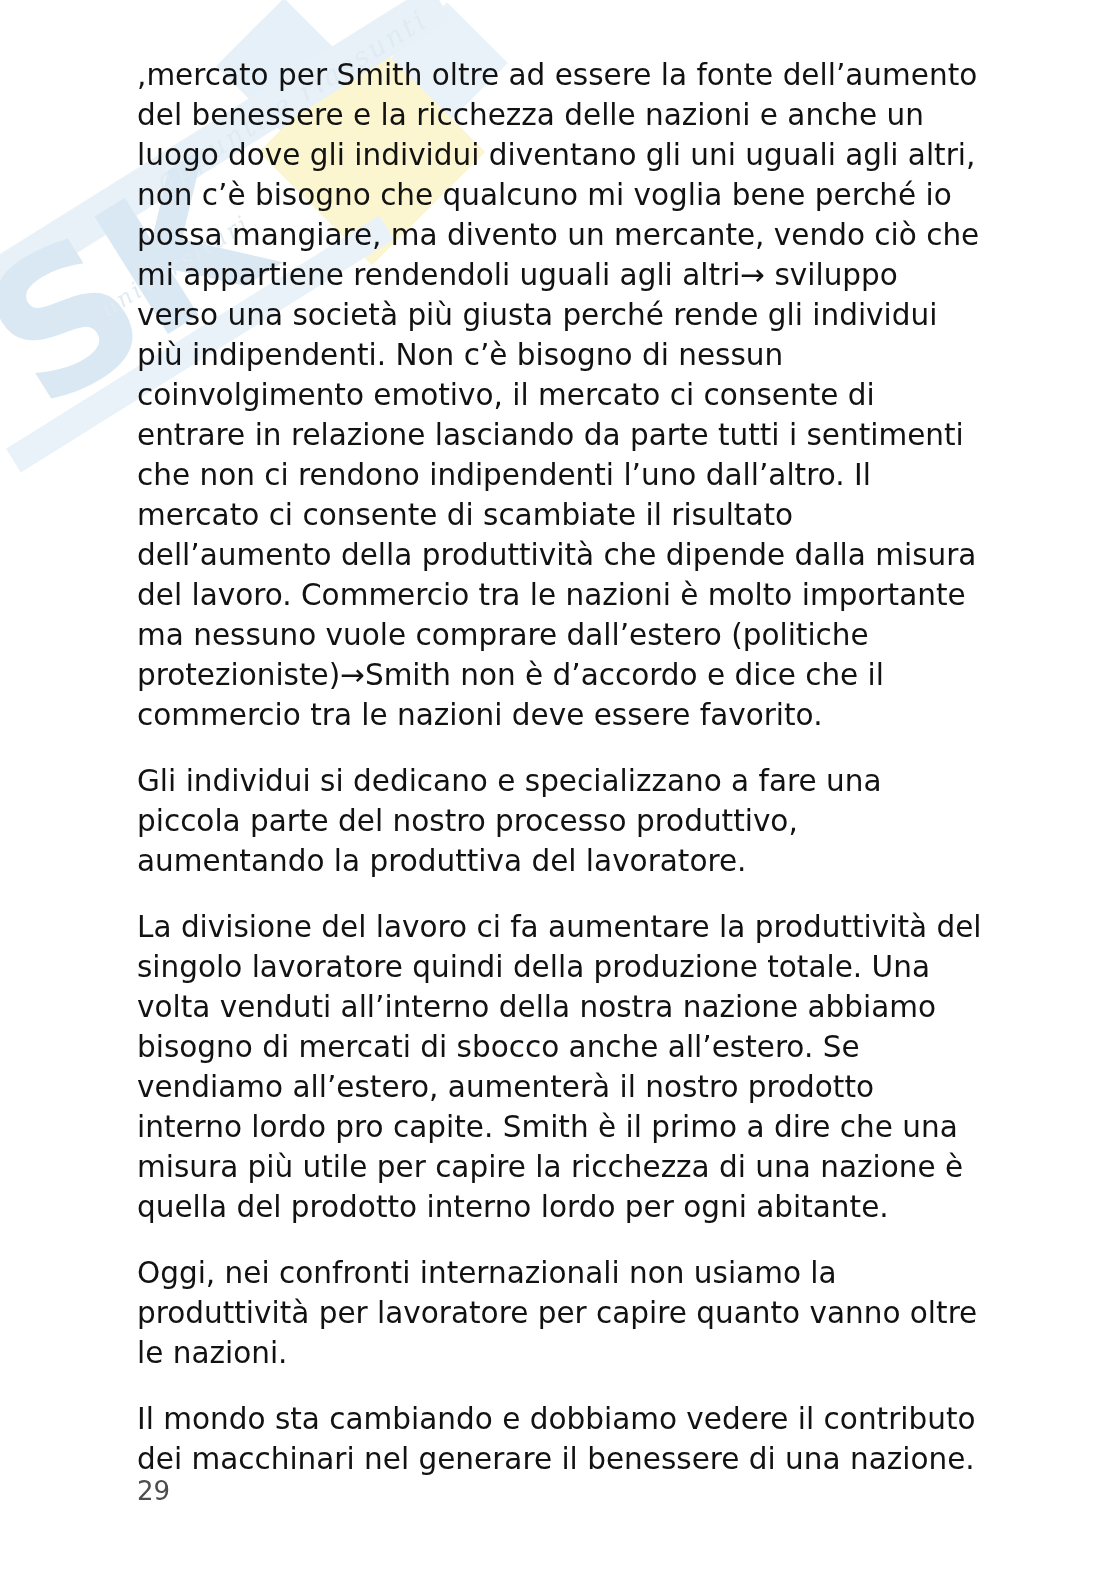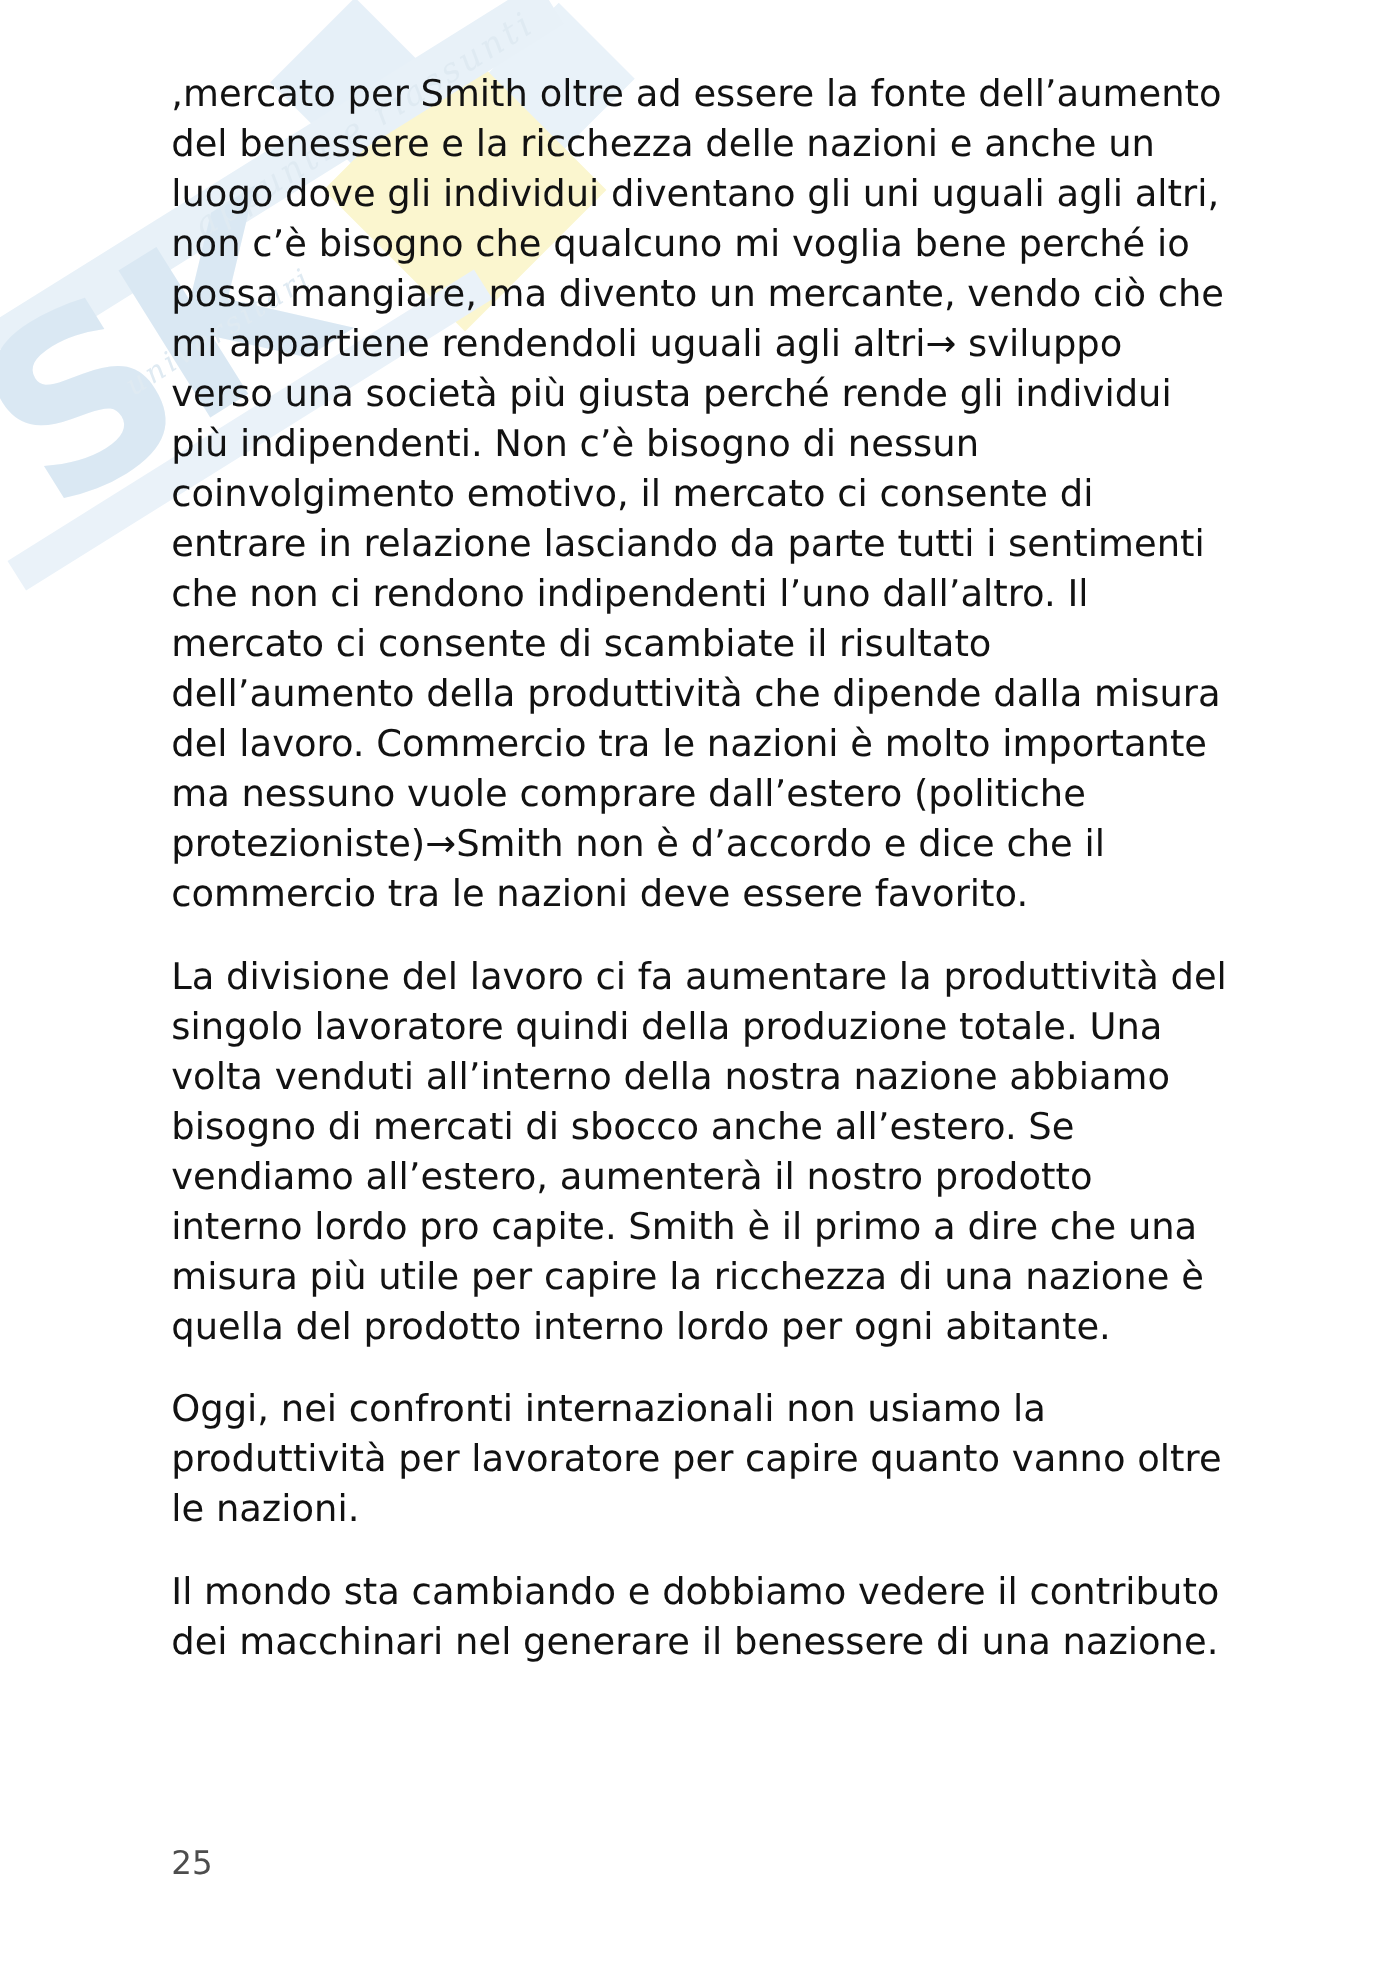--- a/index.html
+++ b/index.html
@@ -149,21 +149,22 @@
     <div class="wm-logo-text">SK</div>
   </div>
   <div class="wm-script">appunti e riassunti</div>
   <div class="wm-script l2">universitari</div>
 </div>
 
 <div id="page">
 
   <div id="body-text">
     <p class="para">,mercato per Smith oltre ad essere la fonte dell’aumento del benessere e la ricchezza delle nazioni e anche un luogo dove gli individui diventano gli uni uguali agli altri, non c’è bisogno che qualcuno mi voglia bene perché io possa mangiare, ma divento un mercante, vendo ciò che mi appartiene rendendoli uguali agli altri→ sviluppo verso una società più giusta perché rende gli individui più indipendenti. Non c’è bisogno di nessun coinvolgimento emotivo, il mercato ci consente di entrare in relazione lasciando da parte tutti i sentimenti che non ci rendono indipendenti l’uno dall’altro. Il mercato ci consente di scambiate il risultato dell’aumento della produttività che dipende dalla misura del lavoro. Commercio tra le nazioni è molto importante ma nessuno vuole comprare dall’estero (politiche protezioniste)→Smith non è d’accordo e dice che il commercio tra le nazioni deve essere favorito.</p>
+    <p class="para">Gli individui si dedicano e specializzano a fare una piccola parte del nostro processo produttivo, aumentando la produttiva del lavoratore.</p>
     <p class="para">La divisione del lavoro ci fa aumentare la produttività del singolo lavoratore quindi della produzione totale. Una volta venduti all’interno della nostra nazione abbiamo bisogno di mercati di sbocco anche all’estero. Se vendiamo all’estero, aumenterà il nostro prodotto interno lordo pro capite. Smith è il primo a dire che una misura più utile per capire la ricchezza di una nazione è quella del prodotto interno lordo per ogni abitante.</p>
     <p class="para">Oggi, nei confronti internazionali non usiamo la produttività per lavoratore per capire quanto vanno oltre le nazioni.</p>
     <p class="para">Il mondo sta cambiando e dobbiamo vedere il contributo dei macchinari nel generare il benessere di una nazione.</p>
 
   </div>
 
-  <div id="page-number">25</div>
+  <div id="page-number">29</div>
 
 </div>
 
 </body></html>

